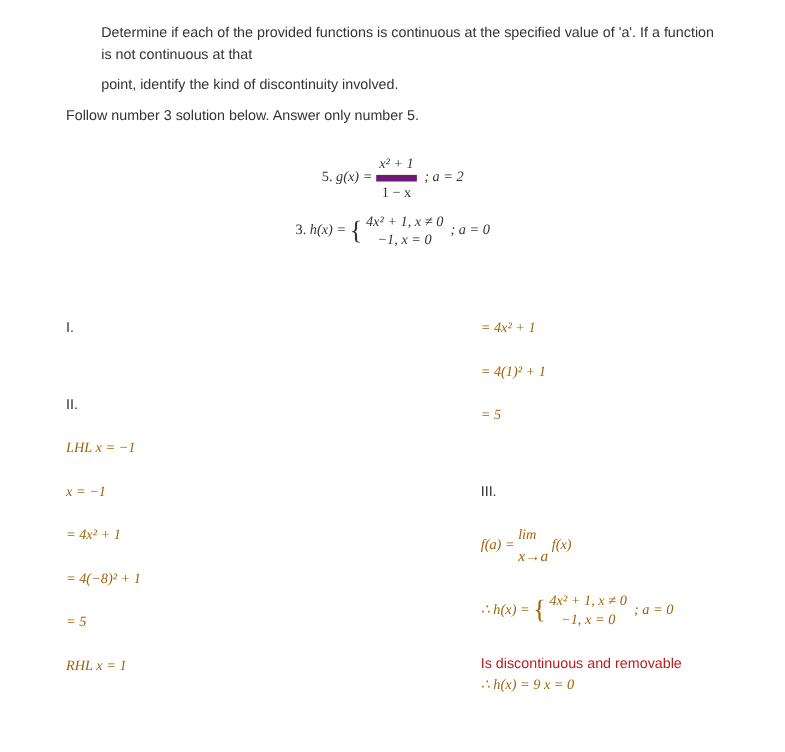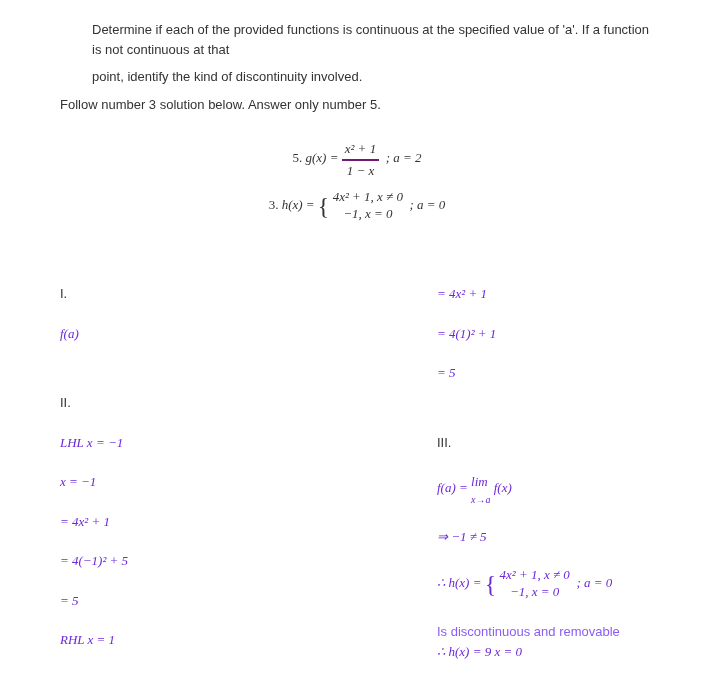--- a/index.html
+++ b/index.html
@@ -38,28 +38,27 @@
       font-style: italic;
     }
     .frac {
       display: inline-block;
       vertical-align: middle;
       text-align: center;
       font-style: normal;
     }
     .frac .num {
       display: block;
-      border-bottom: 2px solid #701a75;
+      border-bottom: 6px solid #701a75;
       padding: 0 3px;
       font-style: italic;
     }
     .frac .den {
       display: block;
       padding: 0 3px;
-      font-style: italic;
     }
     .brace {
       font-size: 24px;
       vertical-align: middle;
       font-style: normal;
     }
     .piecewise {
       display: inline-block;
       vertical-align: middle;
       text-align: center;
@@ -70,34 +69,34 @@
     }
     .cols {
       display: flex;
       gap: 160px;
     }
     .col {
       flex: 1;
     }
     .step {
       margin-bottom: 20px;
-      color: #6d28d9;
+      color: #a16207;
       font-family: 'Times New Roman', serif;
       font-style: italic;
     }
     .step-normal {
       font-style: normal;
     }
     .roman {
       color: #333;
       font-style: normal;
       margin-bottom: 20px;
     }
     .conclusion {
-      color: #8b5cf6;
+      color: #b91c1c;
       font-style: normal;
       font-family: Arial, sans-serif;
       margin: 0 0;
     }
   </style>
 </head>
 <body>
 
 <div class="intro">Determine if each of the provided functions is continuous at the specified value of 'a'. If a function is not continuous at that</div>
 <div class="intro">point, identify the kind of discontinuity involved.</div>
@@ -120,41 +119,39 @@
       <span class="piecewise-row"><span class="math">4x² + 1</span><span class="math">,   x ≠ 0</span></span>
       <span class="piecewise-row"><span class="math">−1</span><span class="math">,   x = 0</span></span>
     </span>
     <span class="math"> &nbsp;<span>;   a = 0</span></span>
   </div>
 </div>
 
 <div class="cols">
   <div class="col">
     <div class="roman">I.</div>
-    <div class="step">f(a)</div>
     <div style="height:30px"></div>
     <div class="roman">II.</div>
     <div class="step">LHL    x = −1</div>
     <div class="step">x = −1</div>
     <div class="step">= 4x² + 1</div>
-    <div class="step">= 4(−1)² + 5</div>
+    <div class="step">= 4(−8)² + 1</div>
     <div class="step">= 5</div>
     <div class="step">RHL    x = 1</div>
   </div>
 
   <div class="col">
     <div class="step">= 4x² + 1</div>
     <div class="step">= 4(1)² + 1</div>
     <div class="step">= 5</div>
     <div style="height:30px"></div>
     <div class="roman">III.</div>
     <div class="step">
-      <span>f(a) = </span><span style="display:inline-block;text-align:left;vertical-align:middle"><span style="display:block;text-decoration:none">lim</span><span style="display:block;font-size:10px">x→a</span></span><span> f(x)</span>
+      <span>f(a) = </span><span style="display:inline-block;text-align:left;vertical-align:middle"><span style="display:block;text-decoration:none">lim</span><span style="display:block;font-size:14px">x→a</span></span><span> f(x)</span>
     </div>
-    <div class="step">⇒ −1 ≠ 5</div>
     <div class="step">
       <span>∴ h(x) =</span>
       <span class="brace">{</span>
       <span class="piecewise">
         <span class="piecewise-row"><span>4x² + 1</span><span>,   x ≠ 0</span></span>
         <span class="piecewise-row"><span>−1</span><span>,   x = 0</span></span>
       </span>
       <span> &nbsp;<span>;   a = 0</span></span>
     </div>
     <div class="conclusion">Is discontinuous and removable</div>

